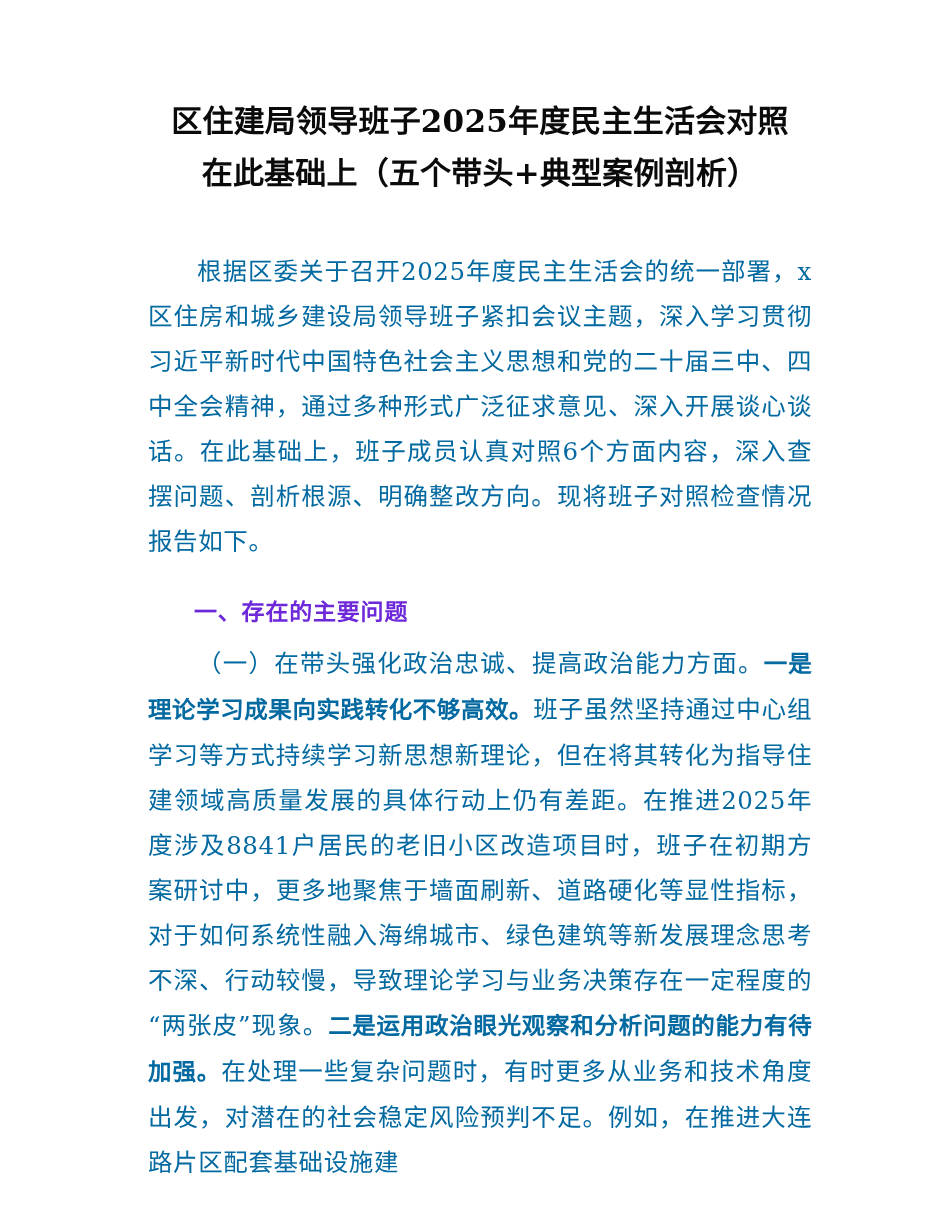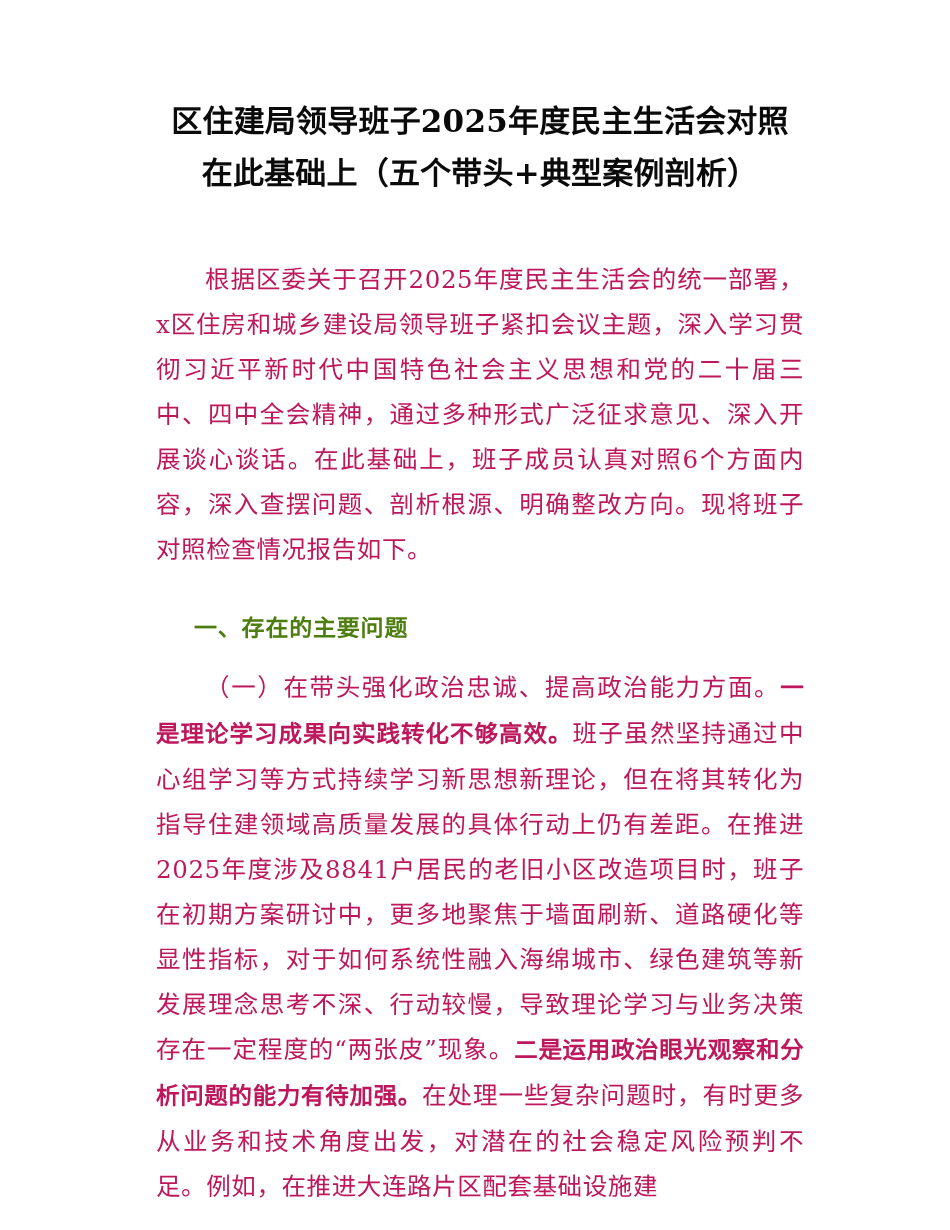--- a/index.html
+++ b/index.html
@@ -40,44 +40,44 @@
     font-weight: 700;
     font-size: 31px;
     line-height: 52px;
     letter-spacing: 0.2px;
     color: #0a0a0a;
   }
   .doc-title .tl-line { display: block; white-space: nowrap; }
 
   
   .para {
-    margin: 8px;
+    margin: 0;
     text-indent: 2em;
     font-family: "DejaVu Serif", "Liberation Serif", serif;
     font-size: 24.5px;
     line-height: 45px;
     text-align: justify;
     text-justify: inter-ideograph;
     letter-spacing: 0.6px;
-    color: #be185d;
+    color: #0369a1;
   }
   .para.first-para { padding-top: 50px; }
 
   
   .section-heading {
     margin: 0;
     padding-top: 26px;
     padding-bottom: 6px;
     text-indent: 2em;
     font-family: "DejaVu Sans", "Liberation Sans", sans-serif;
     font-size: 23px;
     font-weight: 700;
     line-height: 45px;
     letter-spacing: 0.8px;
-    color: #4d7c0f;
+    color: #6d28d9;
   }
 
   
   .em-bold {
     font-weight: 700;
     font-family: "DejaVu Sans", "Liberation Sans", sans-serif;
     font-size: 23.5px;
     letter-spacing: 0.3px;
   }
 </style>

